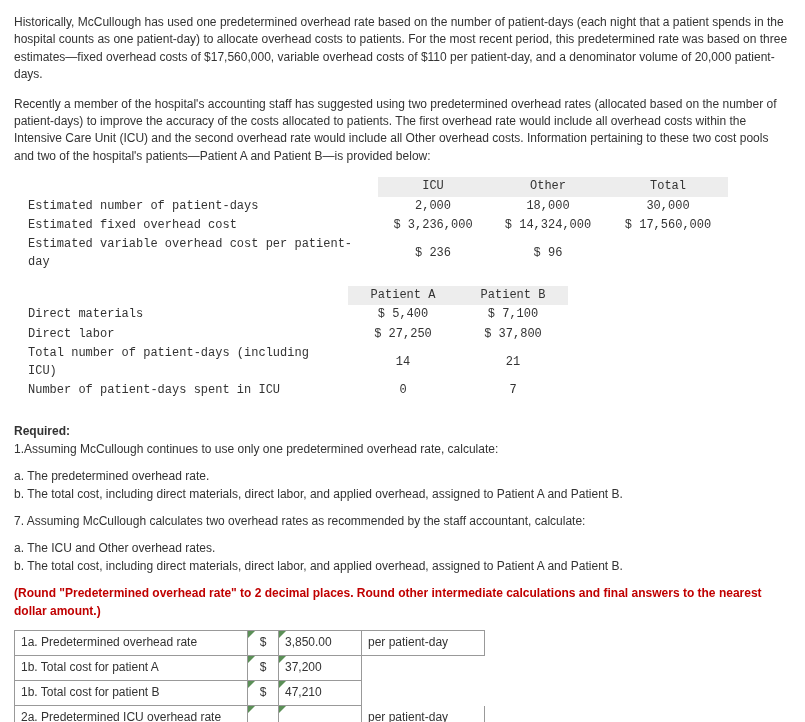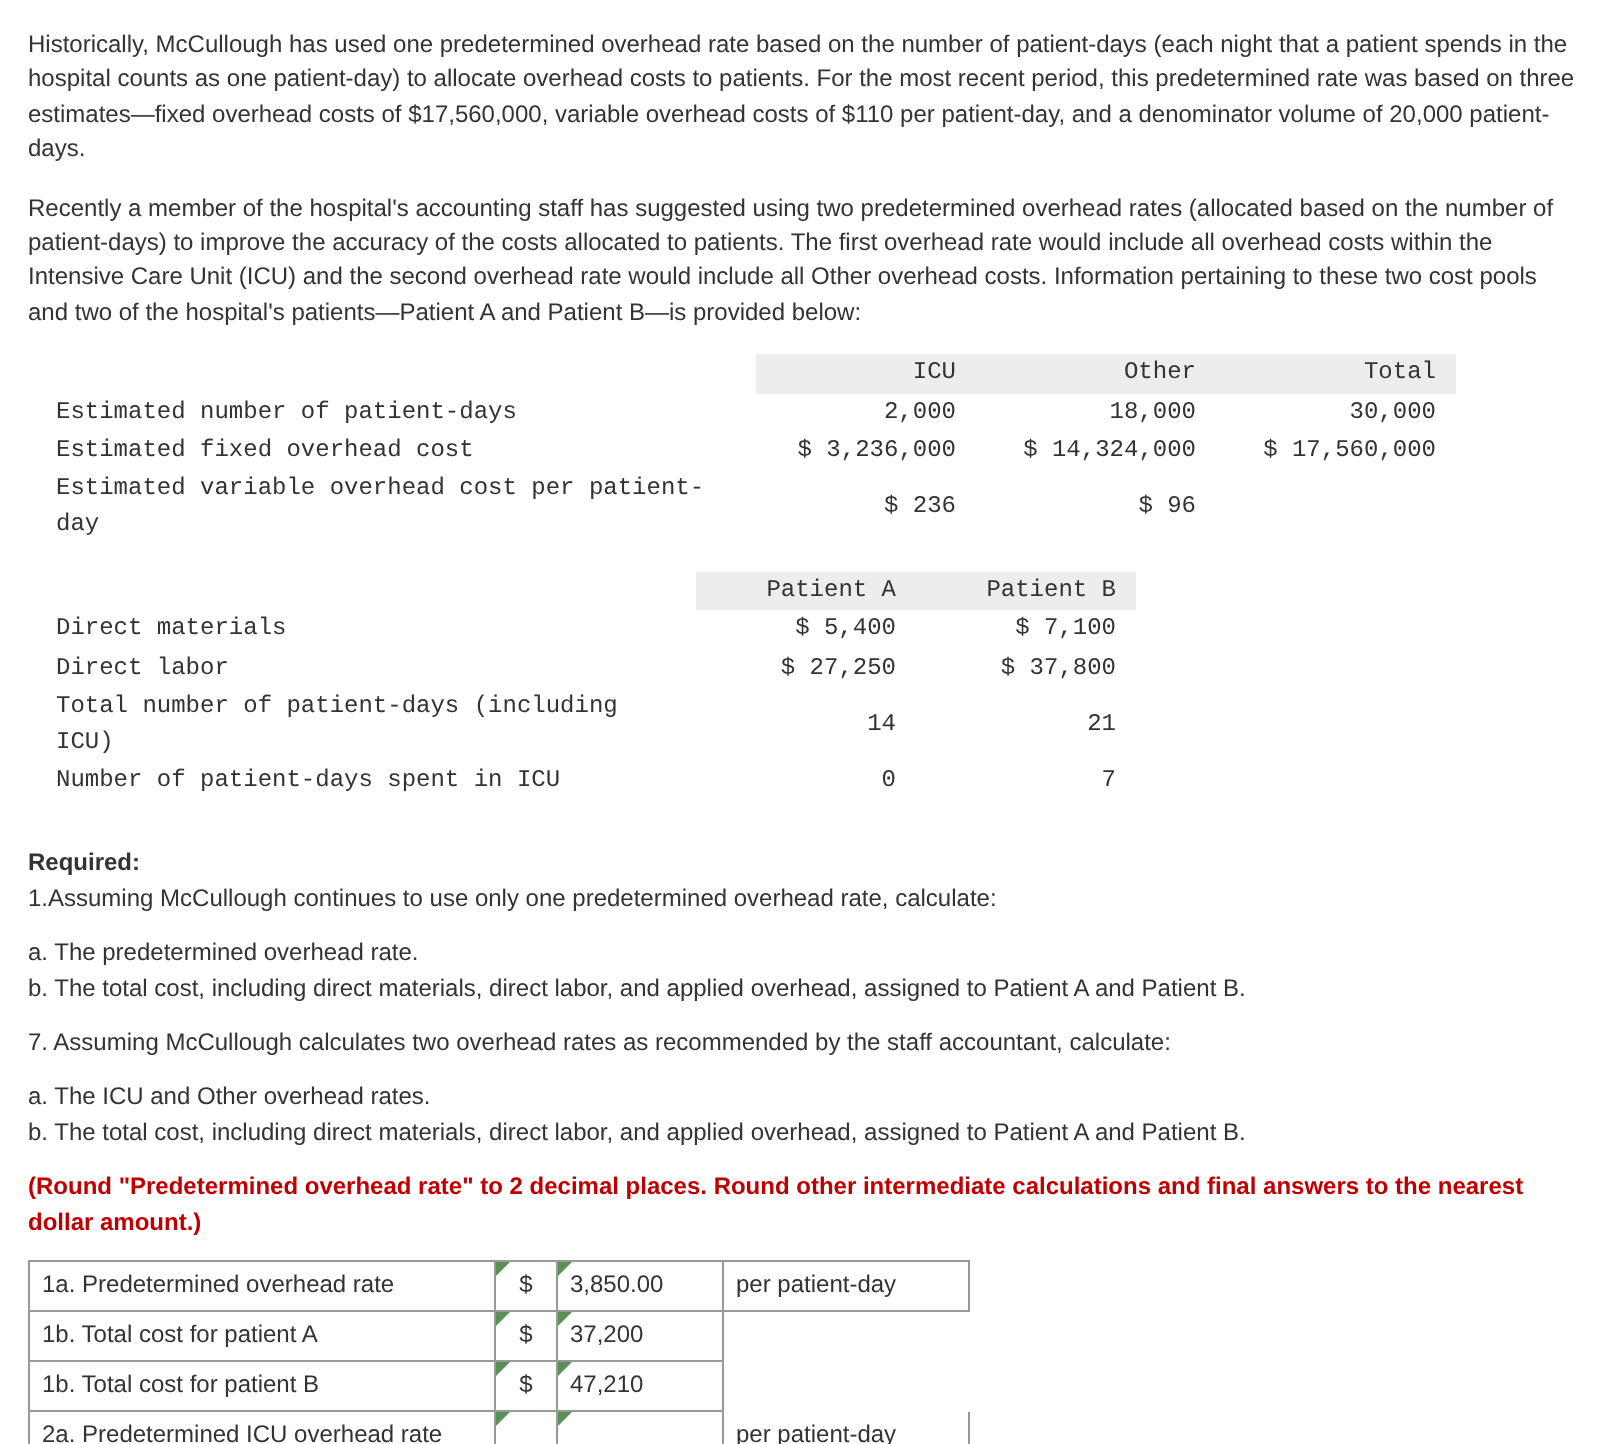--- a/index.html
+++ b/index.html
@@ -17,21 +17,21 @@
   }
   table.data {
     border-collapse: collapse;
     margin: 8px 0 14px 0;
   }
   table.data td, table.data th {
     padding: 1px 10px;
     text-align: left;
     font-weight: normal;
   }
-  table.data .num { text-align: right; }
+  table.data .num { text-align: center; }
   .greyhead { background: #ededed; }
 
   .req-title { font-weight: bold; margin-top: 23px; }
   .red { color: #c00000; }
 
   table.answers {
     border-collapse: collapse;
     margin-top: 10px;
   }
   table.answers td {

